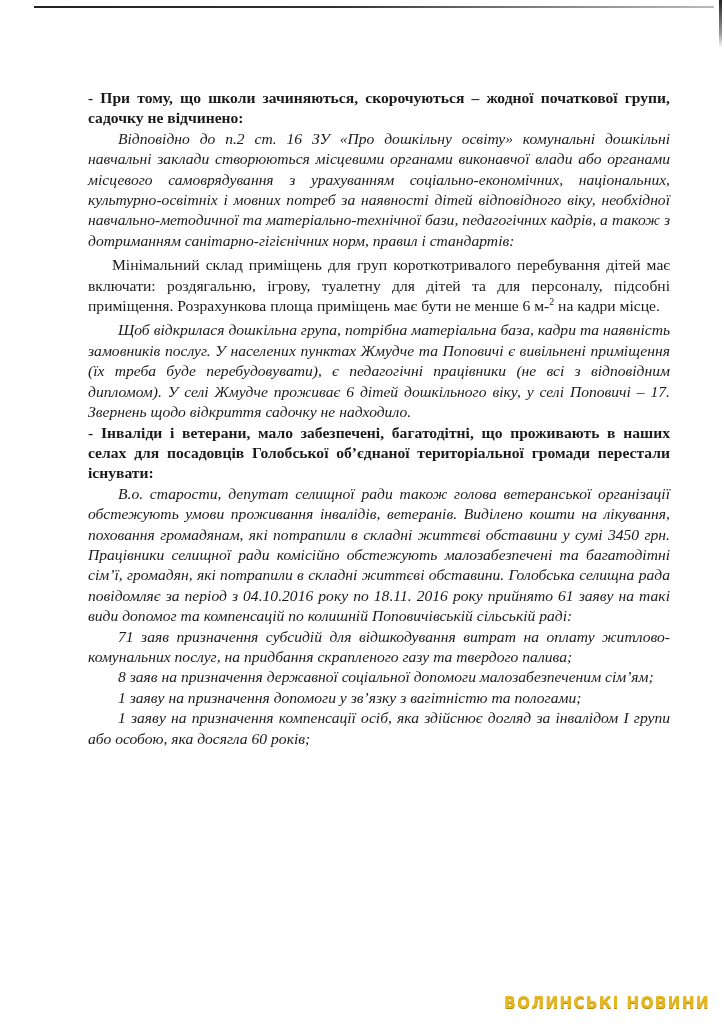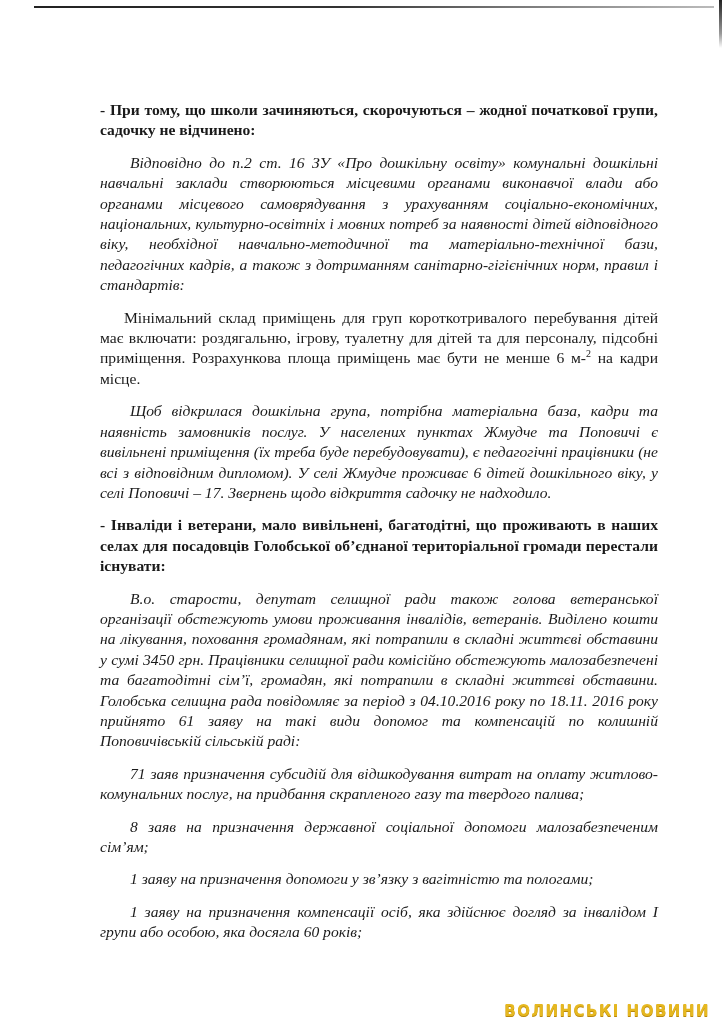--- a/index.html
+++ b/index.html
@@ -12,46 +12,46 @@
     background: linear-gradient(to right, #222 0%, #333 45%, #777 70%, #bbb 100%);
   }
   .right-edge {
     position: absolute; right: 2px; top: 0; width: 3px; height: 48px;
     background: linear-gradient(to bottom, #222, #999 70%, transparent);
   }
   .page {
     position: absolute; left: 88px; top: 88px; width: 582px;
     font-size: 15.6px; line-height: 20.4px; text-align: justify;
   }
-  .page p { margin: 12px; }
+  .page p { margin: 0; }
   .bold { font-weight: bold; }
   .indent { text-indent: 30px; font-style: italic; }
   .indent-s { text-indent: 24px; }
   .gap { margin-top: 4px !important; }
   sup { font-size: 10px; line-height: 0; }
   .watermark {
-    position: absolute; right: 14px; bottom: 4px;
+    position: absolute; right: 14px; bottom: 12px;
     font-family: "DejaVu Sans", sans-serif; font-weight: bold; font-size: 15px; letter-spacing: 1.5px;
     color: #e6b820;
     text-shadow: 0 1px 0 #b8860b;
   }
 </style>
 </head>
 <body>
 
 <div class="top-rule"></div>
 <div class="right-edge"></div>
 
 <div class="page">
   <p class="bold">- При тому, що школи зачиняються, скорочуються – жодної початкової групи, садочку не відчинено:</p>
   <p class="indent">Відповідно до п.2 ст. 16 ЗУ «Про дошкільну освіту» комунальні дошкільні навчальні заклади створюються місцевими органами виконавчої влади або органами місцевого самоврядування з урахуванням соціально-економічних, національних, культурно-освітніх і мовних потреб за наявності дітей відповідного віку, необхідної навчально-методичної та матеріально-технічної бази, педагогічних кадрів, а також з дотриманням санітарно-гігієнічних норм, правил і стандартів:</p>
   <p class="indent-s gap"><span>Мінімальний склад приміщень для груп короткотривалого перебування дітей має включати: роздягальню, ігрову, туалетну для дітей та для персоналу, підсобні приміщення. Розрахункова площа приміщень має бути не менше 6 м-</span><sup>2</sup><span> на кадри місце.</span></p>
   <p class="indent gap">Щоб відкрилася дошкільна група, потрібна матеріальна база, кадри та наявність замовників послуг. У населених пунктах Жмудче та Поповичі є вивільнені приміщення (їх треба буде перебудовувати), є педагогічні працівники (не всі з відповідним дипломом). У селі Жмудче проживає 6 дітей дошкільного віку, у селі Поповичі – 17. Звернень щодо відкриття садочку не надходило.</p>
 
-  <p class="bold">- Інваліди і ветерани, мало вивільнені, багатодітні, що проживають в наших селах для посадовців Голобської об’єднаної територіальної громади перестали існувати:</p>
+  <p class="bold">- Інваліди і ветерани, мало забезпечені, багатодітні, що проживають в наших селах для посадовців Голобської об’єднаної територіальної громади перестали існувати:</p>
   <p class="indent">В.о. старости, депутат селищної ради також голова ветеранської організації обстежують умови проживання інвалідів, ветеранів. Виділено кошти на лікування, поховання громадянам, які потрапили в складні життєві обставини у сумі 3450 грн. Працівники селищної ради комісійно обстежують малозабезпечені та багатодітні сім’ї, громадян, які потрапили в складні життєві обставини. Голобська селищна рада повідомляє за період з 04.10.2016 року по 18.11. 2016 року прийнято 61 заяву на такі види допомог та компенсацій  по колишній Поповичівській сільській раді:</p>
   <p class="indent">71 заяв призначення субсидій для відшкодування витрат на оплату житлово-комунальних послуг, на придбання скрапленого газу та твердого палива;</p>
   <p class="indent">8 заяв на призначення державної соціальної допомоги малозабезпеченим сім’ям;</p>
   <p class="indent">1 заяву на призначення допомоги у зв’язку з вагітністю та пологами;</p>
   <p class="indent">1 заяву на призначення компенсації осіб, яка здійснює догляд за інвалідом I групи або особою, яка досягла 60 років;</p>
 </div>
 
 <div class="watermark">ВОЛИНСЬКІ НОВИНИ</div>
 
 </body></html>

